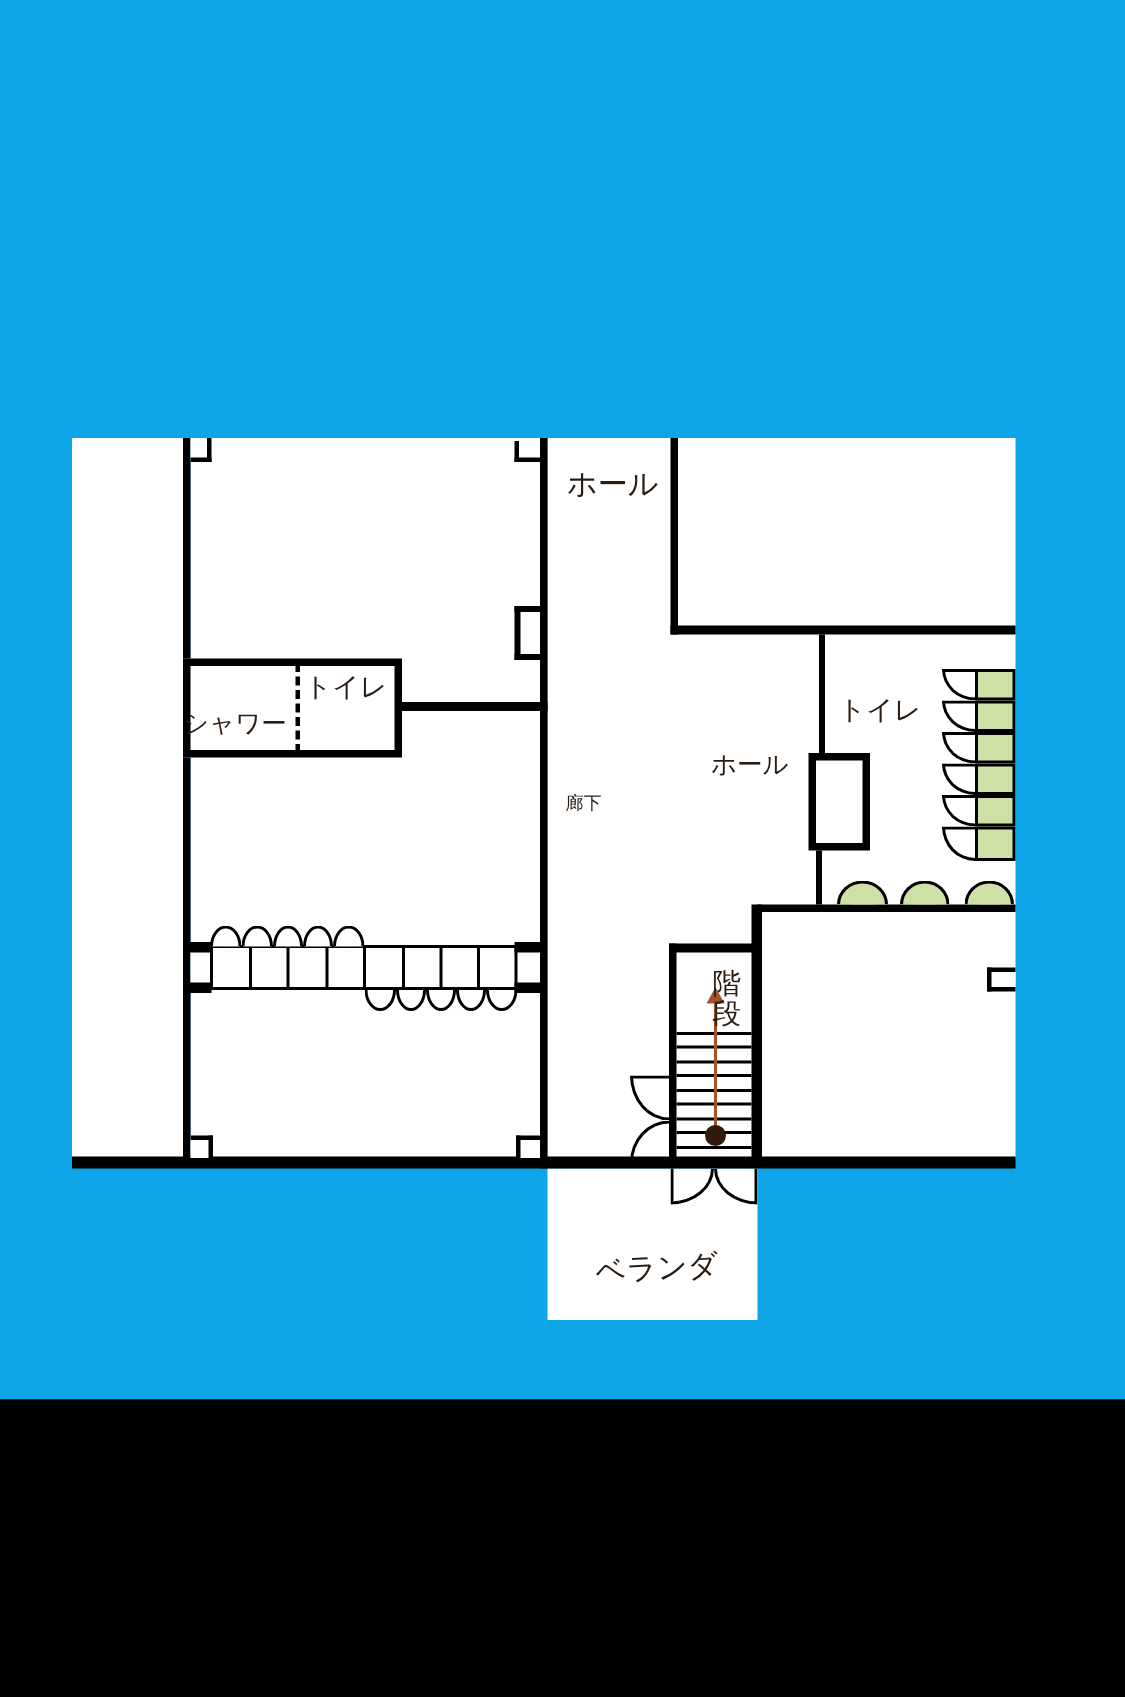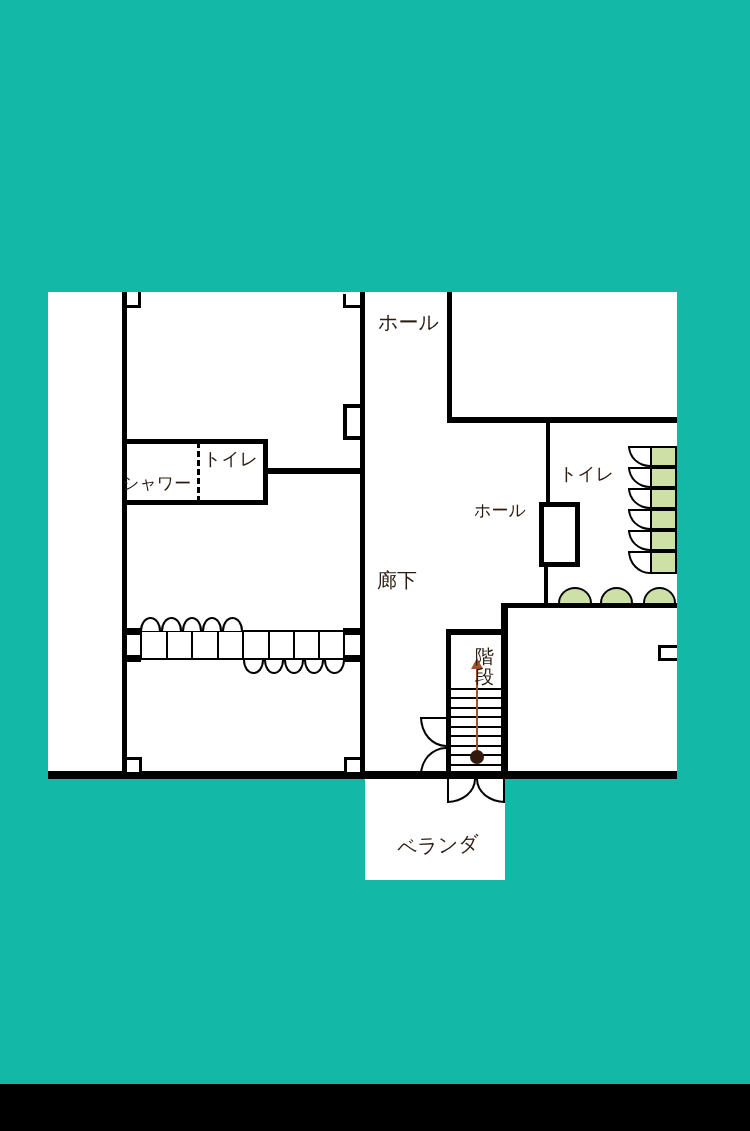--- a/index.html
+++ b/index.html
@@ -1,16 +1,16 @@
 <!DOCTYPE html>
 <html><head>
 <meta charset="utf-8">
 <style>
   html,body{margin:0;padding:0;background:#000;}
-  .stage{position:relative;width:750px;height:1084px;background:#14b8a6;overflow:hidden;
+  .stage{position:relative;width:750px;height:933px;background:#0ea5e9;overflow:hidden;
          font-family:"DejaVu Serif","Liberation Serif",serif;}
   .abs{position:absolute;box-sizing:border-box;}
   .floor{background:#fff;}
   .wall{background:#000;}
   .label{color:#2b1c12;white-space:nowrap;line-height:1.05;}
   
   .pillar{background:#fff;}
   
   .door-arc-bl{background:#fff;border-left:2px solid #000;border-bottom:2px solid #000;
                border-top:2px solid #000;border-bottom-left-radius:100% 100%;}
@@ -115,19 +115,19 @@
 
   <div class="abs" style="left:420px;top:717px;width:26px;height:30px;border-top:2px solid #000;border-left:2px solid #000;border-bottom:2px solid #000;border-bottom-left-radius:100% 100%;"></div>
   <div class="abs" style="left:420px;top:747px;width:26px;height:28px;border-bottom:2px solid #000;border-left:2px solid #000;border-top:2px solid #000;border-top-left-radius:100% 100%;"></div>
 
   <div class="abs" style="left:447px;top:779px;width:29px;height:24px;border-left:2px solid #000;border-right:2px solid #000;border-bottom:2px solid #000;border-bottom-right-radius:100% 100%;"></div>
   <div class="abs" style="left:476px;top:779px;width:29px;height:24px;border-right:2px solid #000;border-left:2px solid #000;border-bottom:2px solid #000;border-bottom-left-radius:100% 100%;"></div>
 
   <div class="abs label" style="left:378px;top:312px;font-size:20px;">ホール</div>
   <div class="abs label" style="left:203px;top:450px;font-size:18px;">トイレ</div>
   <div class="abs label" style="left:122px;top:475px;font-size:17px;">シャワー</div>
-  <div class="abs label" style="left:377px;top:570px;font-size:20px;">廊下</div>
+  <div class="abs label" style="left:377px;top:529px;font-size:12px;">廊下</div>
   <div class="abs label" style="left:559px;top:465px;font-size:18px;">トイレ</div>
   <div class="abs label" style="left:474px;top:502px;font-size:17px;">ホール</div>
   <div class="abs label" style="left:475px;top:646px;width:21px;font-size:19px;line-height:20px;word-break:break-all;white-space:normal;">階段</div>
   <div class="abs label" style="left:397px;top:835px;font-size:20px;transform:rotate(-3deg);">ベランダ</div>
 
 </div>
 
 </body></html>

